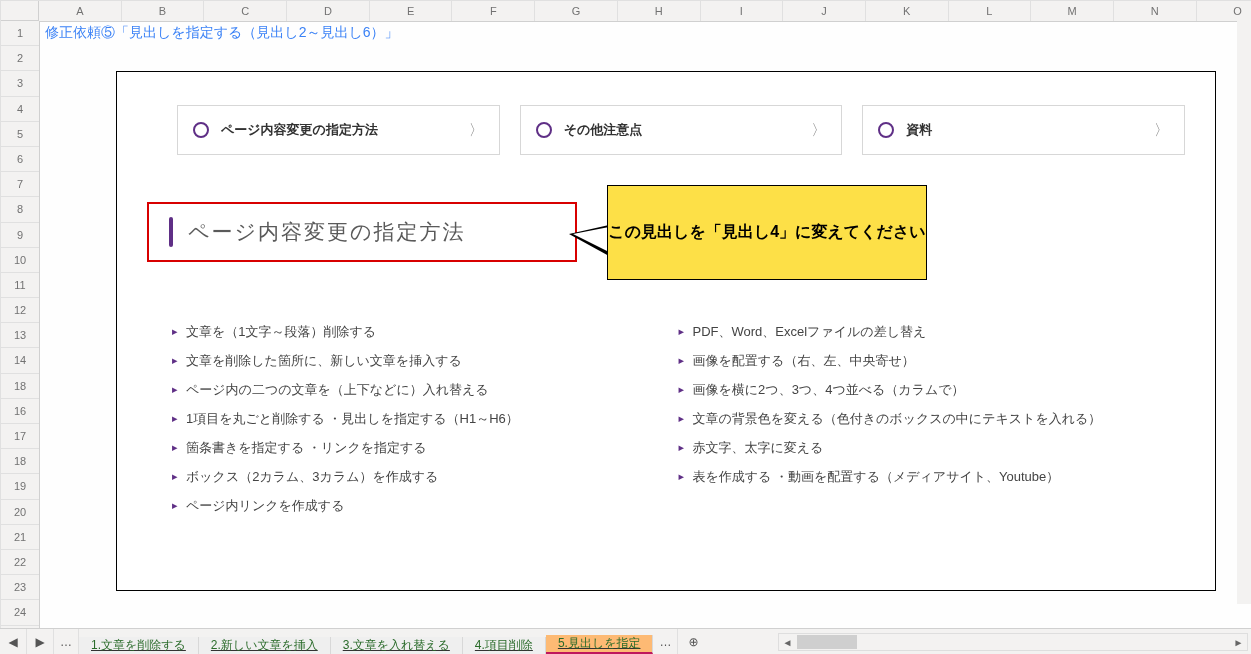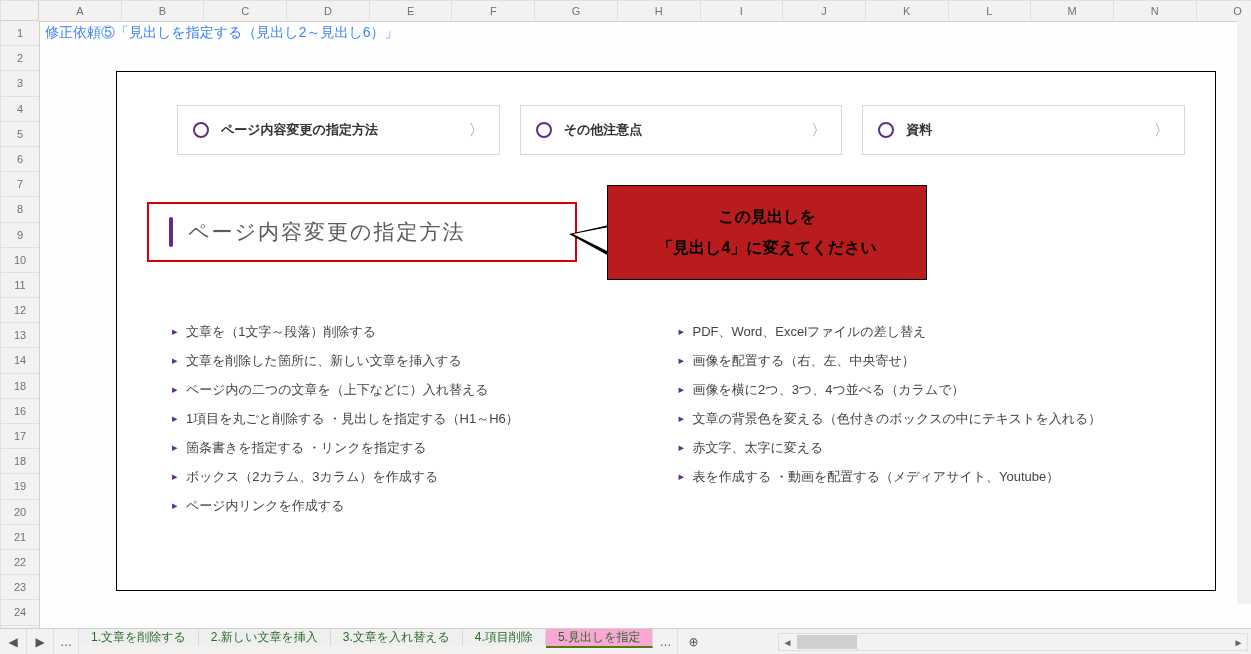--- a/index.html
+++ b/index.html
@@ -173,24 +173,24 @@
   }
 
   
   .callout {
     position: absolute;
     left: 490px;
     top: 113px;
     width: 320px;
     height: 95px;
     border: 1.5px solid #000;
-    background: #b91c1c;
-    box-sizing: border-box;
-    display: flex;
-    flex-direction: column;
+    background: #fde047;
+    box-sizing: border-box;
+    display: flex;
+    flex-direction: row;
     align-items: center;
     justify-content: center;
     font-size: 16px;
     font-weight: bold;
     line-height: 1.9;
     color: #000;
   }
   .callout-tail {
     position: absolute;
     width: 0;
@@ -278,22 +278,22 @@
   .sheet-tab {
     padding: 0 12px;
     display: flex;
     align-items: center;
     border-right: 1px solid #d8d8d8;
     background: #efefef;
     color: #2a6b2a;
     white-space: nowrap;
   }
   .sheet-tab.active {
-    background: #f9a8d4;
-    border-bottom: 2px solid #4d7c0f;
+    background: #fdba74;
+    border-bottom: 2px solid #be185d;
     font-weight: normal;
   }
   .sheet-bar .add {
     width: 30px;
     display: flex;
     align-items: center;
     justify-content: center;
     color: #555;
   }
   .sheet-bar .spacer {
@@ -453,21 +453,21 @@
     </div>
 
     <div class="vscroll"></div>
 
   </div>
 
   <div class="sheet-bar">
     <div class="navbtn">◀</div>
     <div class="navbtn">▶</div>
     <div class="dots">…</div>
-    <div id="sheet-tabs" style="display:flex;align-items:flex-start;">
+    <div id="sheet-tabs" style="display:flex;align-items:flex-end;text-decoration:underline;">
         <div class="sheet-tab">1.文章を削除する</div>
         <div class="sheet-tab">2.新しい文章を挿入</div>
         <div class="sheet-tab">3.文章を入れ替える</div>
         <div class="sheet-tab">4.項目削除</div>
         <div class="sheet-tab active">5.見出しを指定</div>
       </div>
     <div class="dots">…</div>
     <div class="add">⊕</div>
     <div class="spacer"></div>
   </div>

